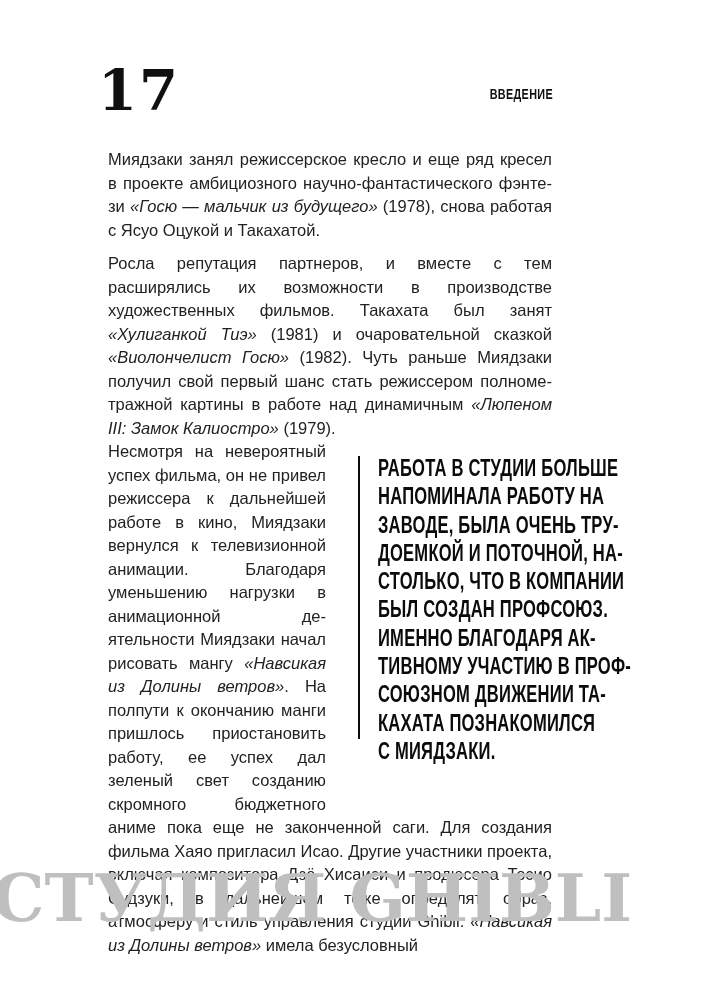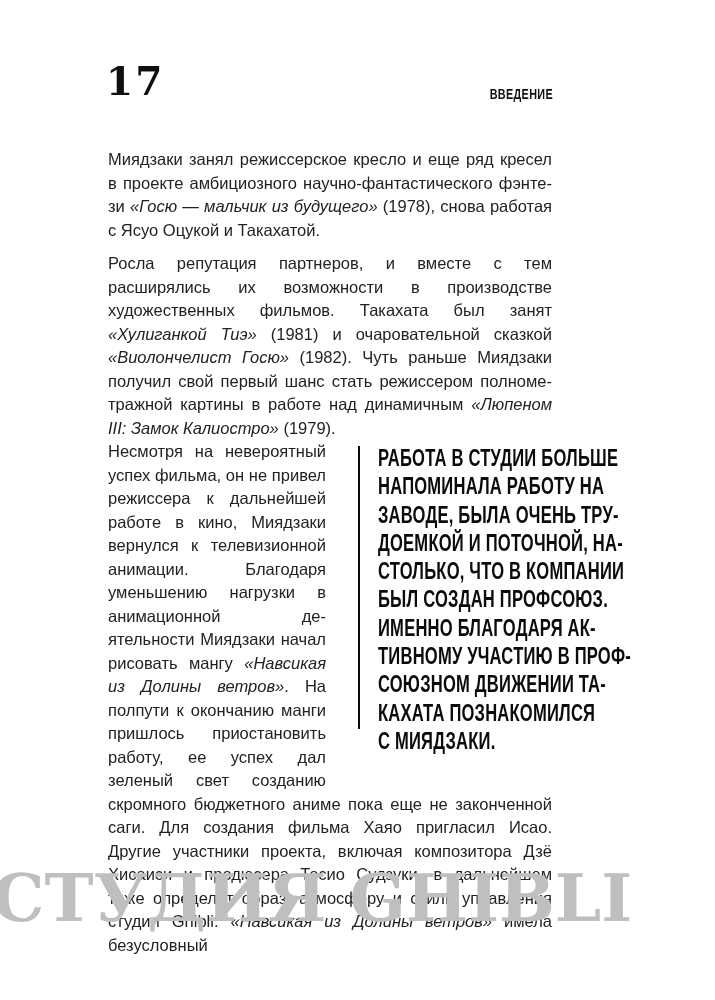--- a/index.html
+++ b/index.html
@@ -4,23 +4,23 @@
 <style>
   html,body{margin:0;padding:0;background:#ffffff;}
   .page{
     position:relative;
     width:715px;height:1000px;
     background:#ffffff;
     font-family:"Liberation Sans",sans-serif;
     overflow:hidden;
   }
   .page-number{
-    position:absolute;left:106px;top:62px;
+    position:absolute;left:98px;top:62px;
     font-family:"DejaVu Serif",serif;
-    font-weight:bold;font-size:39px;line-height:1;
+    font-weight:bold;font-size:56px;line-height:1;
     letter-spacing:2px;color:#101010;
   }
   .section-header{
     position:absolute;top:86px;right:162px;
     font-size:15px;font-weight:bold;line-height:1;
     letter-spacing:0.5px;color:#111111;
     transform:scaleX(0.72);transform-origin:right center;
     white-space:nowrap;
   }
   .content{
@@ -28,21 +28,21 @@
     color:#222222;font-size:16.5px;line-height:23.5px;
     text-align:justify;
   }
   .content p{margin:0;}
   .content p.second{margin-top:10px;}
   .it{font-style:italic;}
   .callout{
     float:right;
     width:282px;
     margin-right:-88px;
-    margin-top:2px;
+    margin-top:12px;
     padding-bottom:30px;
     padding-left:32px;
   }
   .callout-inner{
     position:relative;
     padding-left:20px;
     padding-top:2px;
   }
   .callout-rule{
     position:absolute;left:0;top:4px;

